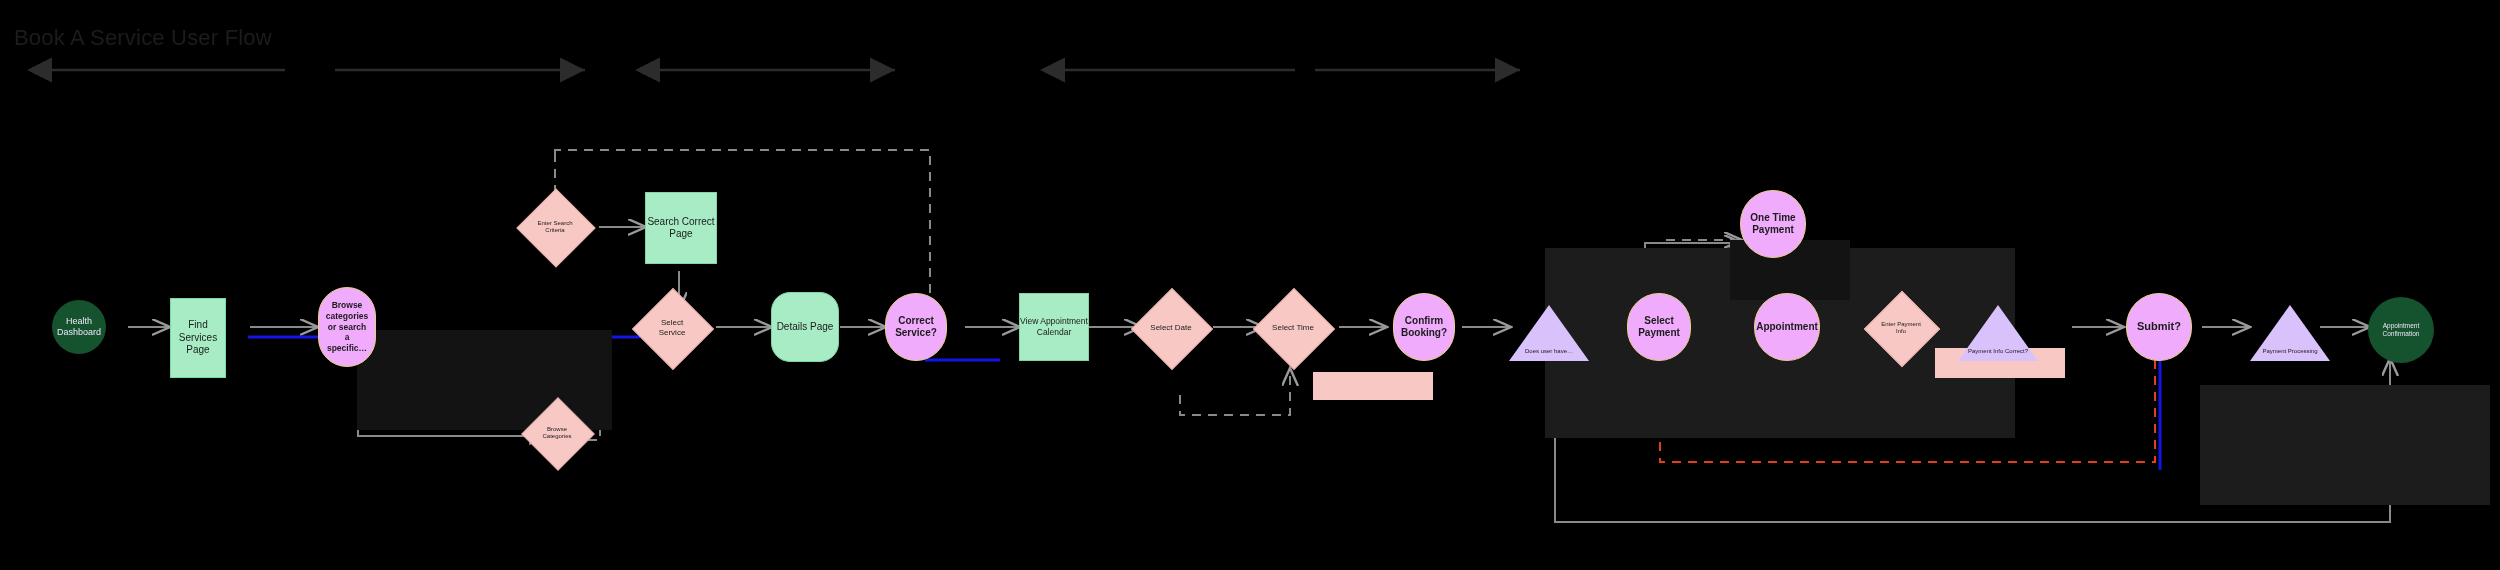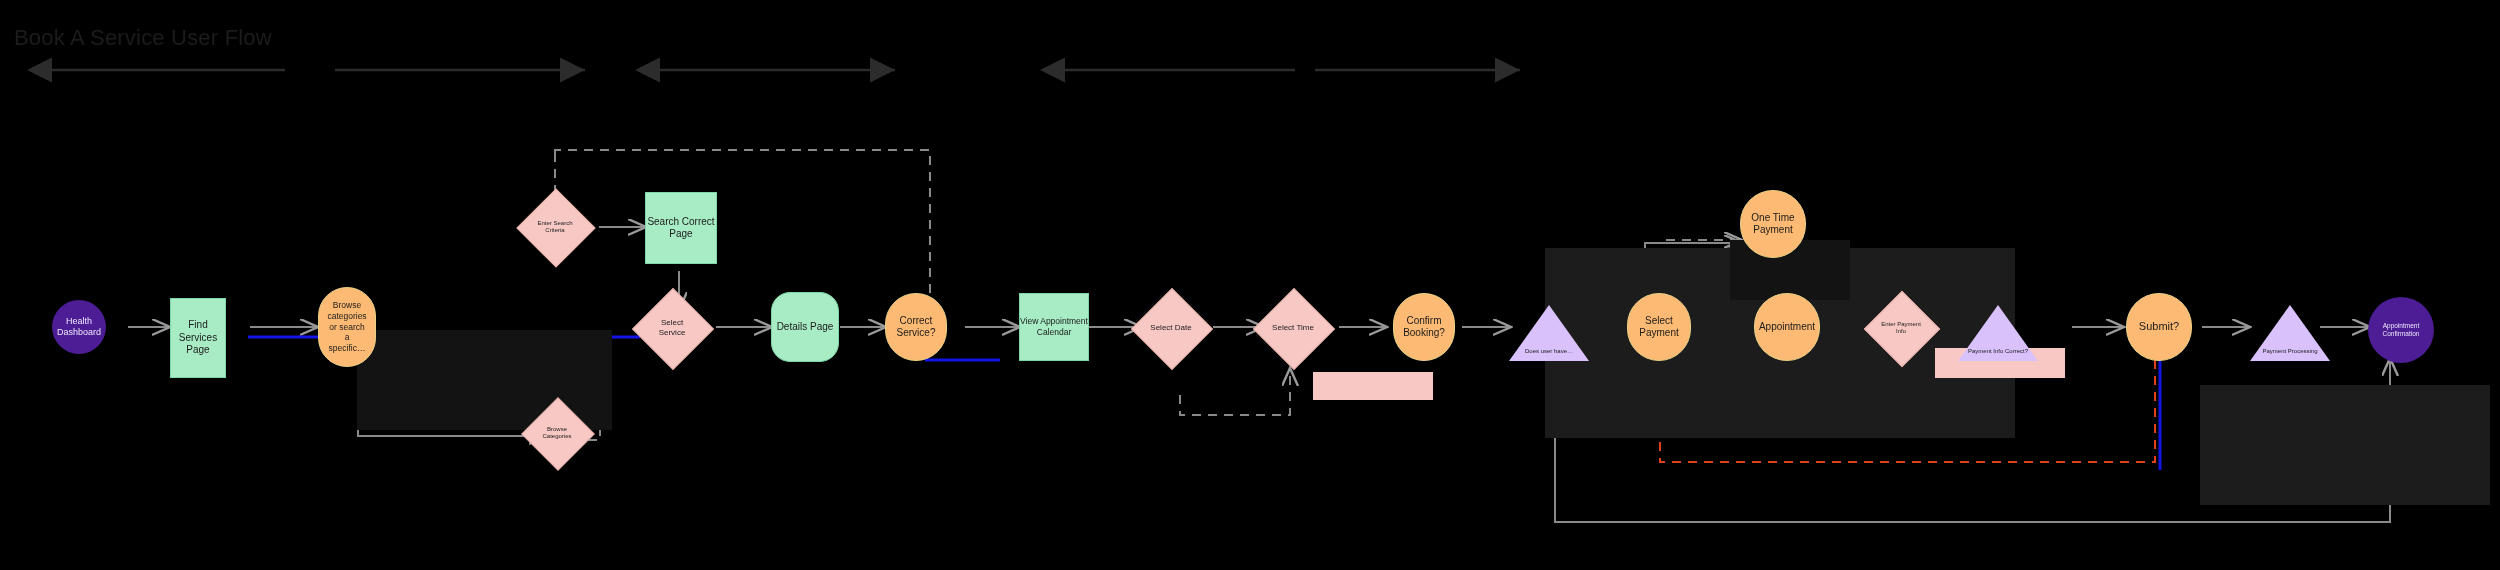--- a/index.html
+++ b/index.html
@@ -1,23 +1,23 @@
 <!DOCTYPE html>
 <html><head>
 <meta charset="utf-8">
 <title>Book A Service User Flow</title>
 <style>
   html,body{margin:0;padding:0;background:#000;}
   body{width:2500px;height:570px;overflow:hidden;font-family:"Liberation Sans",sans-serif;}
   #stage{position:relative;width:2500px;height:570px;background:#000;}
   #svg-layer{position:absolute;left:0;top:0;width:2500px;height:570px;}
   .node{position:absolute;display:flex;align-items:center;justify-content:center;text-align:center;color:#1b1b1b;box-sizing:border-box;line-height:1.25;z-index:5;}
-  .n-circle{border-radius:50%;background:#4c1d95;color:#efe6fb;}
+  .n-circle{border-radius:50%;background:#14532d;color:#efe6fb;}
   .n-rect{background:#a7ecc4;border:1px solid #7fd7a6;}
-  .n-round{background:#fdba74;border-radius:34px;border:1px solid #e7cf84;}
+  .n-round{background:#f0abfc;border-radius:34px;border:1px solid #e7cf84;font-weight:bold;}
   .n-diamond-wrap{position:absolute;z-index:5;}
   .n-diamond{position:absolute;left:0;top:0;width:100%;height:100%;background:#f8c9c4;transform:rotate(45deg);border:1px solid #e7b0aa;}
   .n-diamond-lbl{position:absolute;left:0;top:0;width:100%;height:100%;display:flex;align-items:center;justify-content:center;text-align:center;color:#1b1b1b;line-height:1.2;padding:0 4px;box-sizing:border-box;}
   .n-tri-wrap{position:absolute;z-index:5;}
   .n-tri{position:absolute;left:0;top:0;width:100%;height:100%;background:#d9c2fb;clip-path:polygon(50% 0,100% 100%,0 100%);}
   .n-tri-lbl{position:absolute;left:0;bottom:6px;width:100%;text-align:center;color:#1b1b1b;line-height:1.2;}
   .title{position:absolute;left:14px;top:25px;font-size:22px;color:#1c1c1c;letter-spacing:.2px;z-index:6;}
   .ghost-rect{position:absolute;background:#131313;z-index:1;}
   .ghost-rect.lighter{background:#1c1c1c;}
   .pink-ghost{position:absolute;background:#f8c9c4;z-index:2;}

